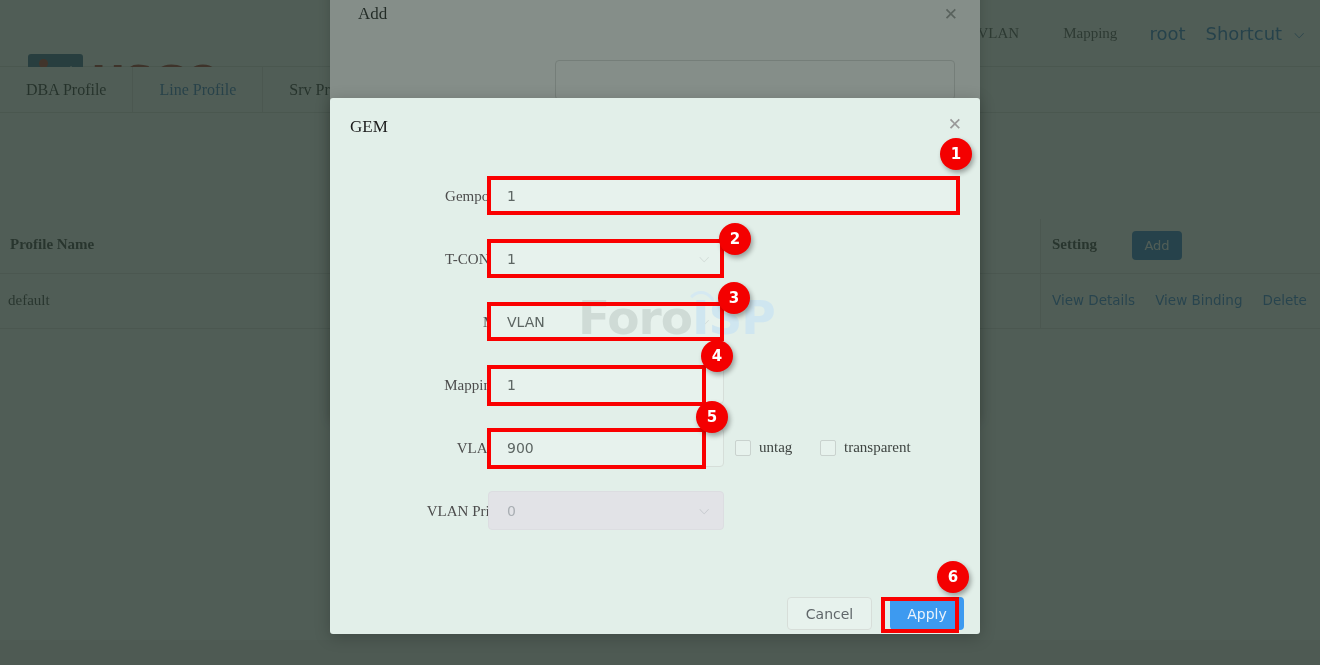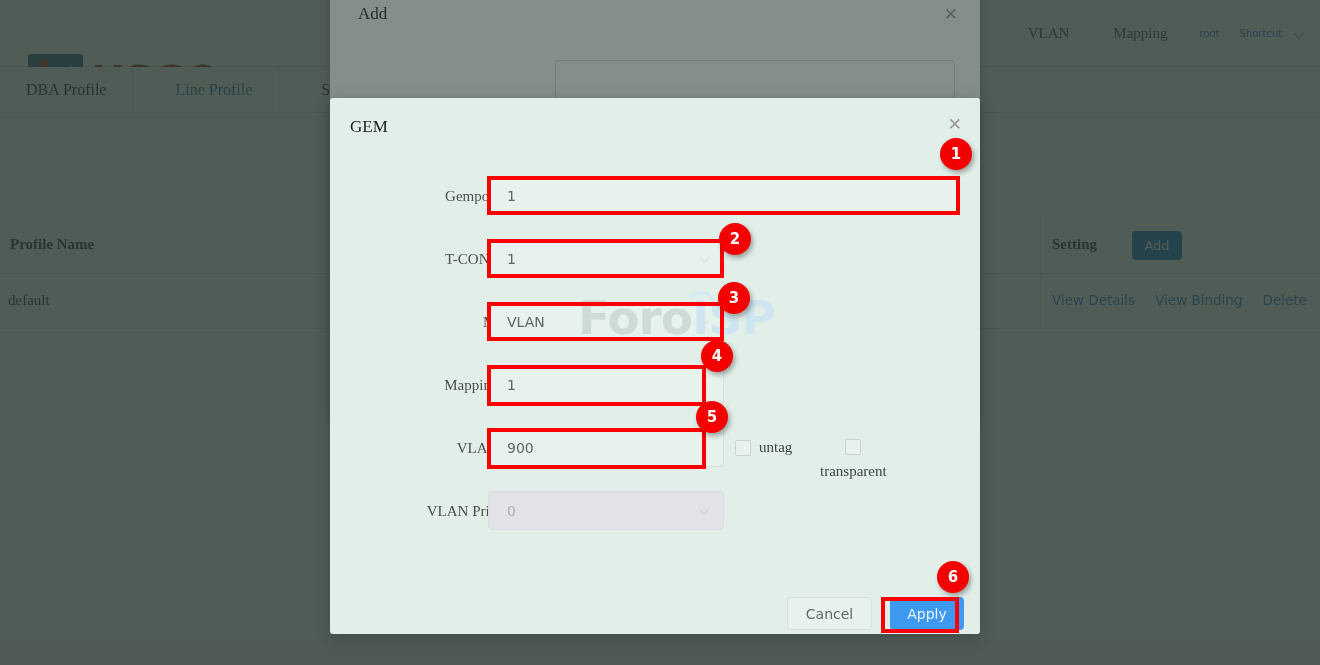--- a/index.html
+++ b/index.html
@@ -95,39 +95,38 @@
   }
   .topnav .navitem {
     padding: 0 22px;
     color: #444;
     font-family: "Liberation Serif", serif;
   }
   .topnav .navlink {
     padding: 0 10px;
     color: #1f6fc4;
     font-family: "DejaVu Sans", sans-serif;
-    font-size: 10px;
+    font-size: 18px;
   }
   .topnav .chev {
     color: #1f6fc4;
     font-family: "DejaVu Sans", sans-serif;
     font-size: 13px;
     padding-left: 2px;
   }
 
   .tabbar {
     position: absolute;
     left: 0; top: 67px;
     width: 1320px; height: 46px;
     background: #ffffff;
     border-bottom: 1px solid #dcdcdc;
     box-sizing: border-box;
     display: flex;
     align-items: stretch;
-    gap: 16px;
   }
   .tab {
     display: flex;
     align-items: center;
     justify-content: center;
     padding: 0 26px;
     font-size: 16px;
     color: #1b1b1b;
     border-right: 1px solid #e0e0e0;
     box-sizing: border-box;
@@ -555,21 +554,21 @@
 
   <div class="flabel" style="left:38px; top:342px; width:150px;">VLAN ID</div>
   <div class="finput" style="left:158px; top:330px; width:236px; height:39px;">
     <span>900</span>
   </div>
 
   <div class="cbox-group" style="left:405px; top:341px;">
     <span class="cbox"></span>
     <span class="cbox-label">untag</span>
   </div>
-  <div class="cbox-group" style="left:490px; top:341px;flex-direction:column;">
+  <div class="cbox-group" style="left:490px; top:341px;">
     <span class="cbox"></span>
     <span class="cbox-label">transparent</span>
   </div>
 
   <div class="flabel" style="left:38px; top:405px; width:150px;">VLAN Priority</div>
   <div class="finput disabled" style="left:158px; top:393px; width:236px; height:39px;">
     <span>0</span>
     <span class="darrow">⌵</span>
   </div>
 

